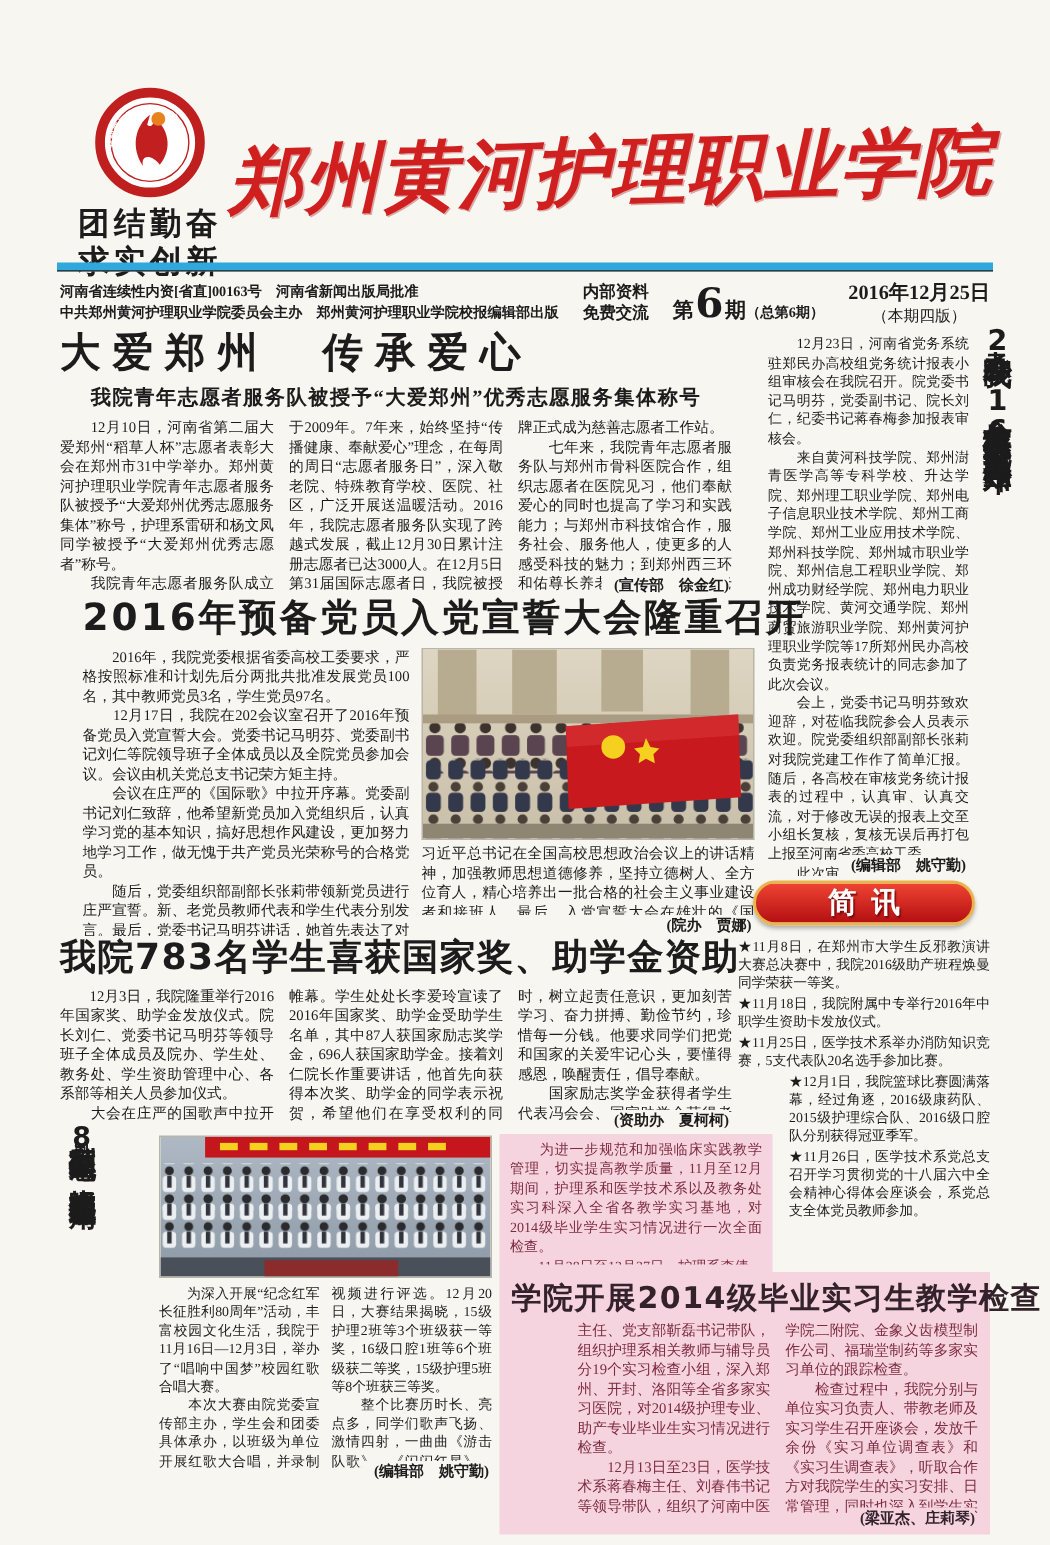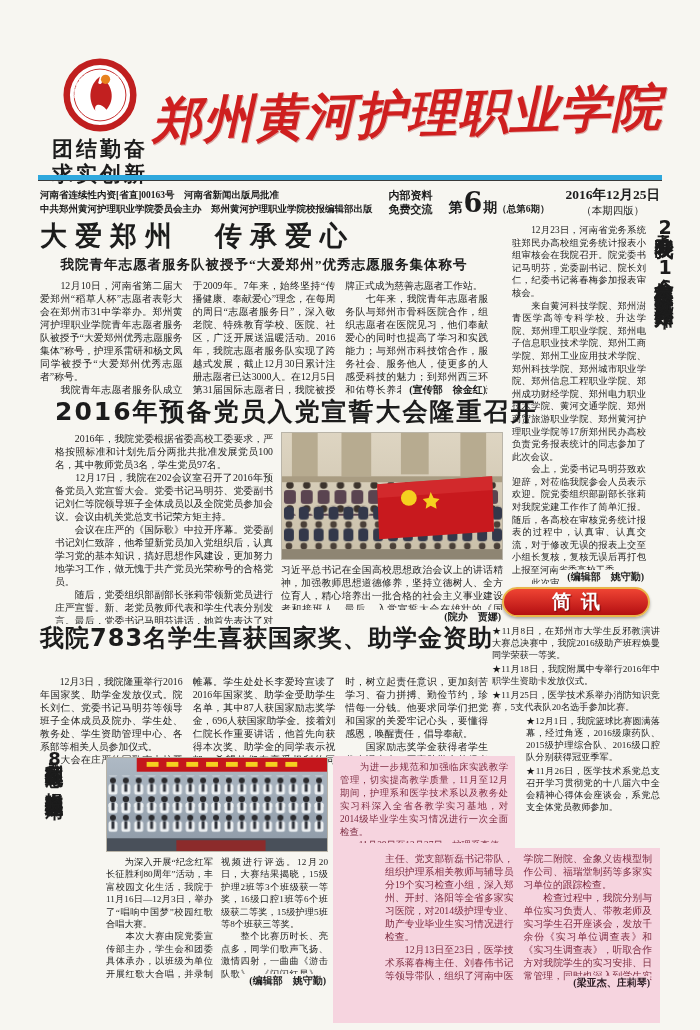--- a/index.html
+++ b/index.html
@@ -75,21 +75,21 @@
   .art2 .h-main{font-size:25px;letter-spacing:2px;line-height:30px;margin-bottom:5px;}
   .art2 .flex{display:flex;gap:8px;}
   .art2 .leftcol{position:relative;width:218px;height:192px;}
   .art2 .leftcol .body-text{height:192px;}
   .art2 .rightcol{position:relative;width:222px;height:192px;}
   .photo-a{width:222px;height:128px;display:block;border:1px solid #b9b4a8;}
   .art2 .cont{margin-top:3px;height:47px;}
 
   
   .art3{left:40px;top:623px;width:448px;}
-  .art3 .h-main{font-size:24px;letter-spacing:1px;line-height:30px;margin-bottom:22px;}
+  .art3 .h-main{font-size:24px;letter-spacing:1px;line-height:30px;margin-bottom:5px;}
   .art3 .bodywrap{position:relative;height:96px;}
   .art3 .body-text{column-count:3;column-gap:10px;height:96px;}
 
   
   .art4{left:40px;top:757px;width:288px;height:233px;display:flex;gap:6px;}
   .v-title{width:60px;height:230px;writing-mode:vertical-lr;text-orientation:upright;
     font-family:"DejaVu Sans",sans-serif;font-weight:bold;font-size:18px;line-height:29px;letter-spacing:-1px;}
   .art4-content{position:relative;width:222px;height:233px;}
   .photo-b{width:222px;height:95px;display:block;border:1px solid #b9b4a8;}
   .art4 .bodywrap{position:relative;height:132px;margin-top:4px;}
@@ -280,20 +280,21 @@
       </div>
     </div>
   </section>
 
   <section class="art pink-top">
     <div class="body-text">　　为进一步规范和加强临床实践教学管理，切实提高教学质量，11月至12月期间，护理系和医学技术系以及教务处实习科深入全省各教学实习基地，对2014级毕业学生实习情况进行一次全面检查。
 　　11月28日至12月27日，护理系李倩</div>
   </section>
 
   <section class="art pink-main">
+    <div class="h-main">学院开展2014级毕业实习生教学检查</div>
     <div class="bodywrap">
       <div class="body-text">主任、党支部靳磊书记带队，组织护理系相关教师与辅导员分19个实习检查小组，深入郑州、开封、洛阳等全省多家实习医院，对2014级护理专业、助产专业毕业生实习情况进行检查。
 　　12月13日至23日，医学技术系蒋春梅主任、刘春伟书记等领导带队，组织了河南中医学院二附院、金象义齿模型制作公司、福瑞堂制药等多家实习单位的跟踪检查。
 　　检查过程中，我院分别与单位实习负责人、带教老师及实习学生召开座谈会，发放千余份《实习单位调查表》和《实习生调查表》，听取合作方对我院学生的实习安排、日常管理，同时也深入到学生实习科室、住宿地点，了解他们工作、生活环境和存在的问题。
 　　通过实习检查及时掌握学生的动态，一方面加强了与各实习单位的联系，了解各专业人才需求，有利于培养出更符合社会需要的人才，另一方面通过商榷今后校企（校院）合作的教学改革事宜，也为以后的实习合作和实习生就业打下良好基础。</div>
       <span class="sig">(梁亚杰、庄莉琴)</span>
     </div>
   </section>
 
 </div>

